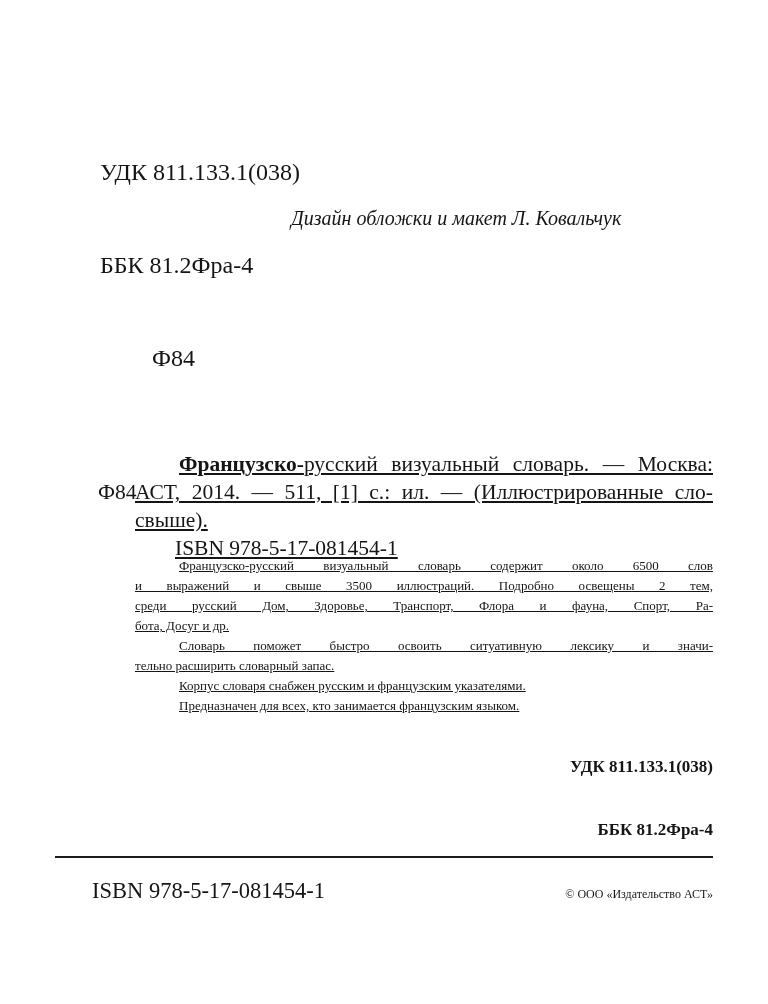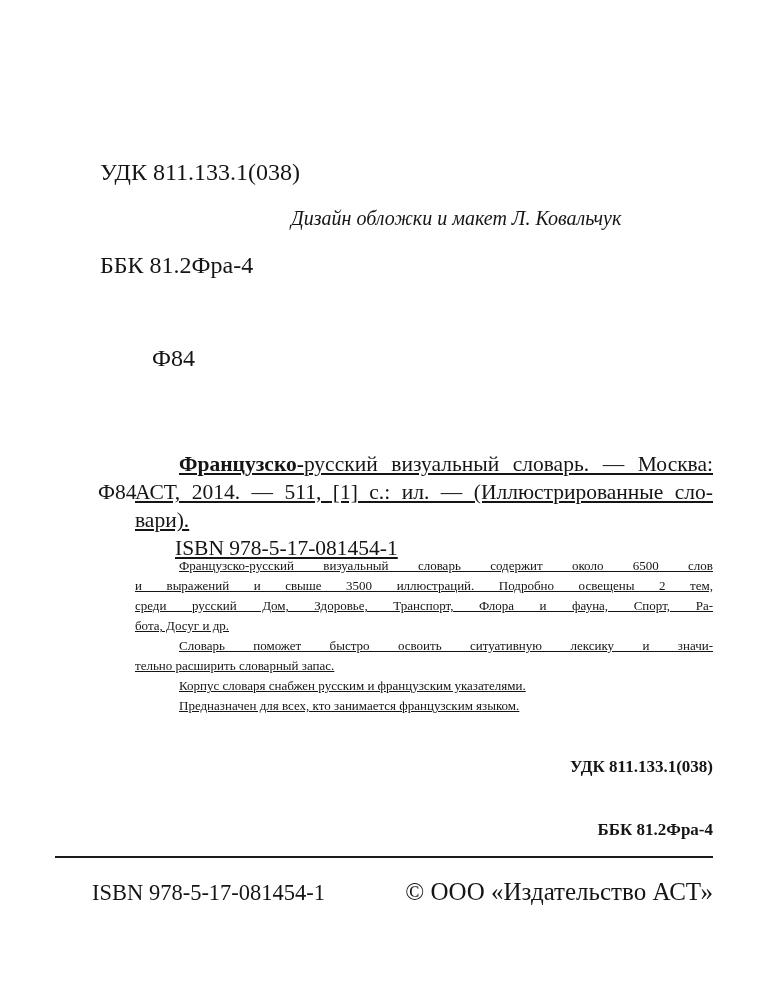--- a/index.html
+++ b/index.html
@@ -57,40 +57,40 @@
     position: absolute; left: 55px; top: 856px; width: 658px; height: 2px;
     background: #1a1a1a;
   }
 
   
   .footer {
     position: absolute; left: 92px; top: 878px; width: 621px;
     display: flex; justify-content: space-between; align-items: baseline;
   }
   .footer .isbn { font-size: 22.5px; white-space: pre; }
-  .footer .copy { font-size: 25px; white-space: pre; }
+  .footer .copy { font-size: 12px; white-space: pre; }
 </style>
 </head>
 <body>
 
 <div class="page">
 
   <div class="top-codes">
     <div>УДК 811.133.1(038)</div>
     <div>ББК 81.2Фра-4</div>
     <div class="sign">Ф84</div>
   </div>
 
   <div class="credit">Дизайн обложки и макет Л. Ковальчук</div>
 
   <div class="entry">
     <span class="f84">Ф84</span>
     <div class="line j ind"><b>Французско-</b><span>русский визуальный словарь. — Москва:</span></div>
     <div class="line j">АСТ, 2014. — 511, [1] с.: ил. — (Иллюстрированные сло-</div>
-    <div class="line">вари).</div>
+    <div class="line">свыше).</div>
     <div class="line ind2">ISBN 978-5-17-081454-1</div>
   </div>
 
   <div class="annotation">
     <div class="line j ind">Французско-русский визуальный словарь содержит около 6500 слов</div>
     <div class="line j">и выражений и свыше 3500 иллюстраций. Подробно освещены 2 тем,</div>
     <div class="line j">среди русский Дом, Здоровье, Транспорт, Флора и фауна, Спорт, Ра-</div>
     <div class="line">бота, Досуг и др.</div>
     <div class="line j ind">Словарь поможет быстро освоить ситуативную лексику и значи-</div>
     <div class="line">тельно расширить словарный запас.</div>

